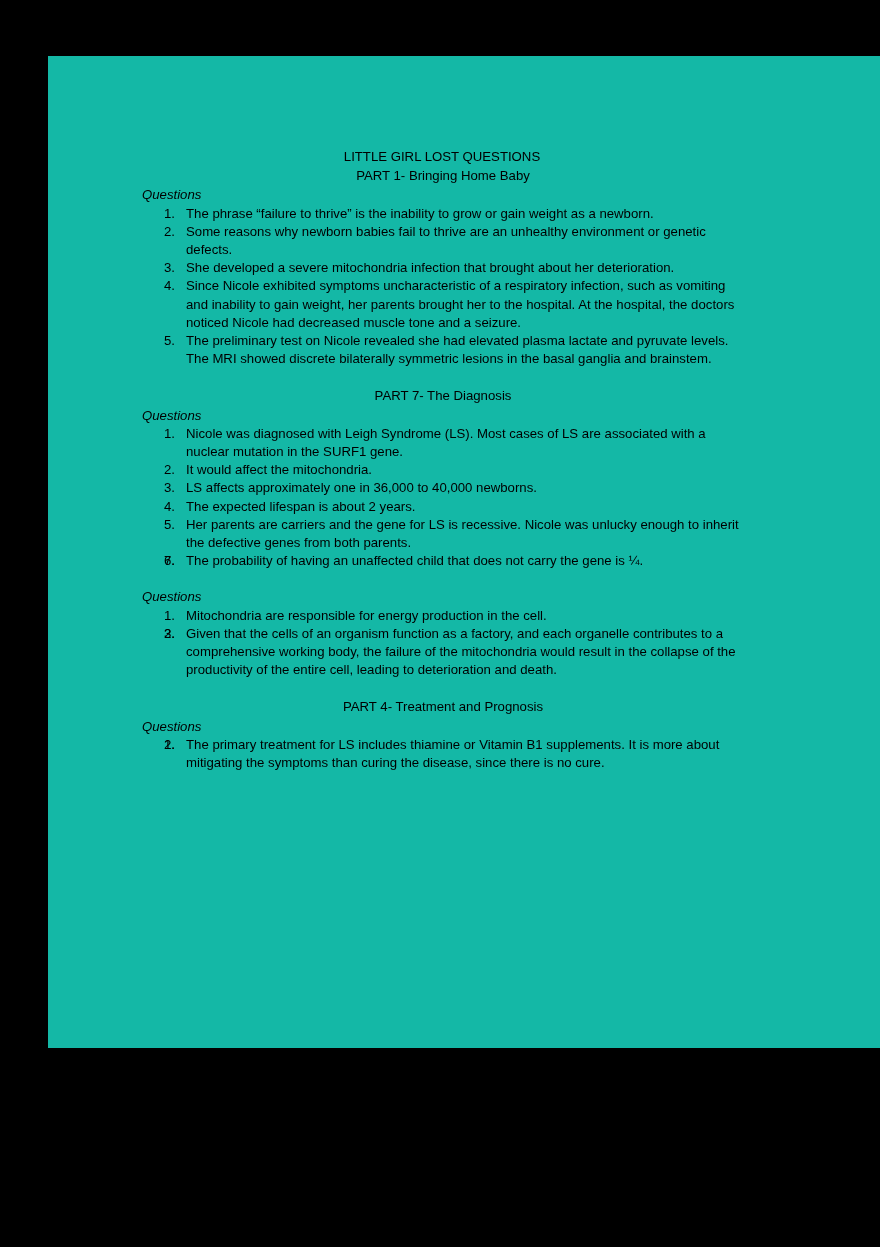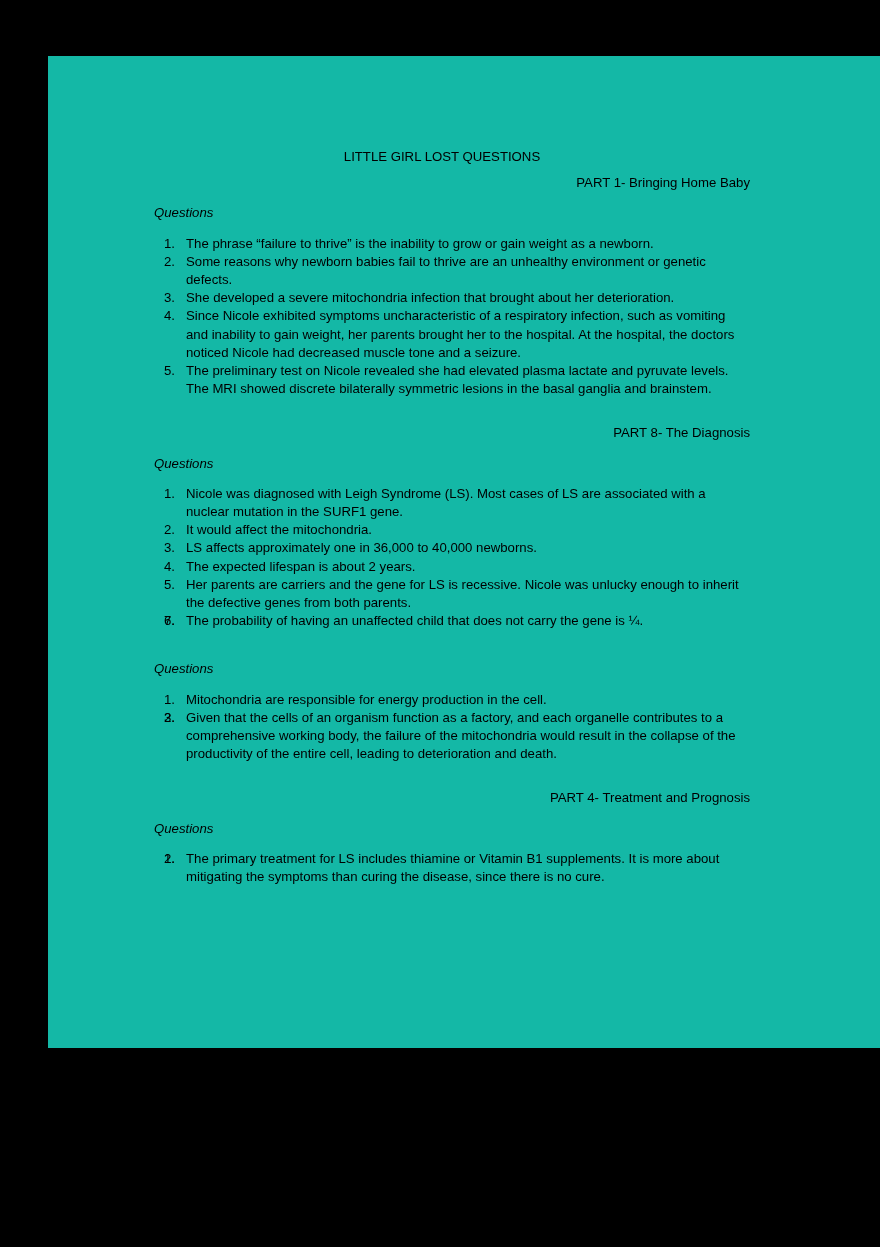--- a/index.html
+++ b/index.html
@@ -11,22 +11,22 @@
   .page {
     position: absolute; left: 48px; top: 56px;
     width: 860px; height: 992px; background: #14b8a6;
   }
   .content {
     position: absolute; left: 94px; top: 92px; width: 600px;
     color: #000; font-size: 13.2px; line-height: 18.2px;
   }
   .center { text-align: center; margin-left: 0; width: 600px; }
   .title { margin: 0; }
-  .part-title { margin: 8px; text-align: right; }
-  .questions { font-style: italic; margin: 12px; }
+  .part-title { margin: 1px; }
+  .questions { font-style: italic; margin: 0; }
   ol { margin: 0; padding: 0; list-style: none; }
   ol li { position: relative; padding-left: 44px; margin: 0; }
   ol li .num { position: absolute; left: 22px; top: 0; }
   .gap { height: 18px; }
 </style>
 </head>
 <body>
 
 <div class="page">
   <div class="content">
@@ -39,21 +39,21 @@
         <li><span class="num">1.</span><span>The phrase “failure to thrive” is the inability to grow or gain weight as a newborn.</span></li>
         <li><span class="num">2.</span><span>Some reasons why newborn babies fail to thrive are an unhealthy environment or genetic defects.</span></li>
         <li><span class="num">3.</span><span>She developed a severe mitochondria infection that brought about her deterioration.</span></li>
         <li><span class="num">4.</span><span>Since Nicole exhibited symptoms uncharacteristic of a respiratory infection, such as vomiting and inability to gain weight, her parents brought her to the hospital. At the hospital, the doctors noticed Nicole had decreased muscle tone and a seizure.</span></li>
         <li><span class="num">5.</span><span>The preliminary test on Nicole revealed she had elevated plasma lactate and pyruvate levels. The MRI showed discrete bilaterally symmetric lesions in the basal ganglia and brainstem.</span></li>
       </ol>
     </section>
     <div class="gap"></div>
 
     <section>
-      <p class="part-title center">PART 8- The Diagnosis</p>
+      <p class="part-title center">PART 7- The Diagnosis</p>
       <p class="questions">Questions</p>
       <ol>
         <li><span class="num">1.</span><span>Nicole was diagnosed with Leigh Syndrome (LS). Most cases of LS are associated with a nuclear mutation in the SURF1 gene.</span></li>
         <li><span class="num">2.</span><span>It would affect the mitochondria.</span></li>
         <li><span class="num">3.</span><span>LS affects approximately one in 36,000 to 40,000 newborns.</span></li>
         <li><span class="num">4.</span><span>The expected lifespan is about 2 years.</span></li>
         <li><span class="num">5.</span><span>Her parents are carriers and the gene for LS is recessive. Nicole was unlucky enough to inherit the defective genes from both parents.</span></li>
         <li><span class="num">6.</span></li>
         <li><span class="num">7.</span><span>The probability of having an unaffected child that does not carry the gene is ¼.</span></li>
       </ol>

